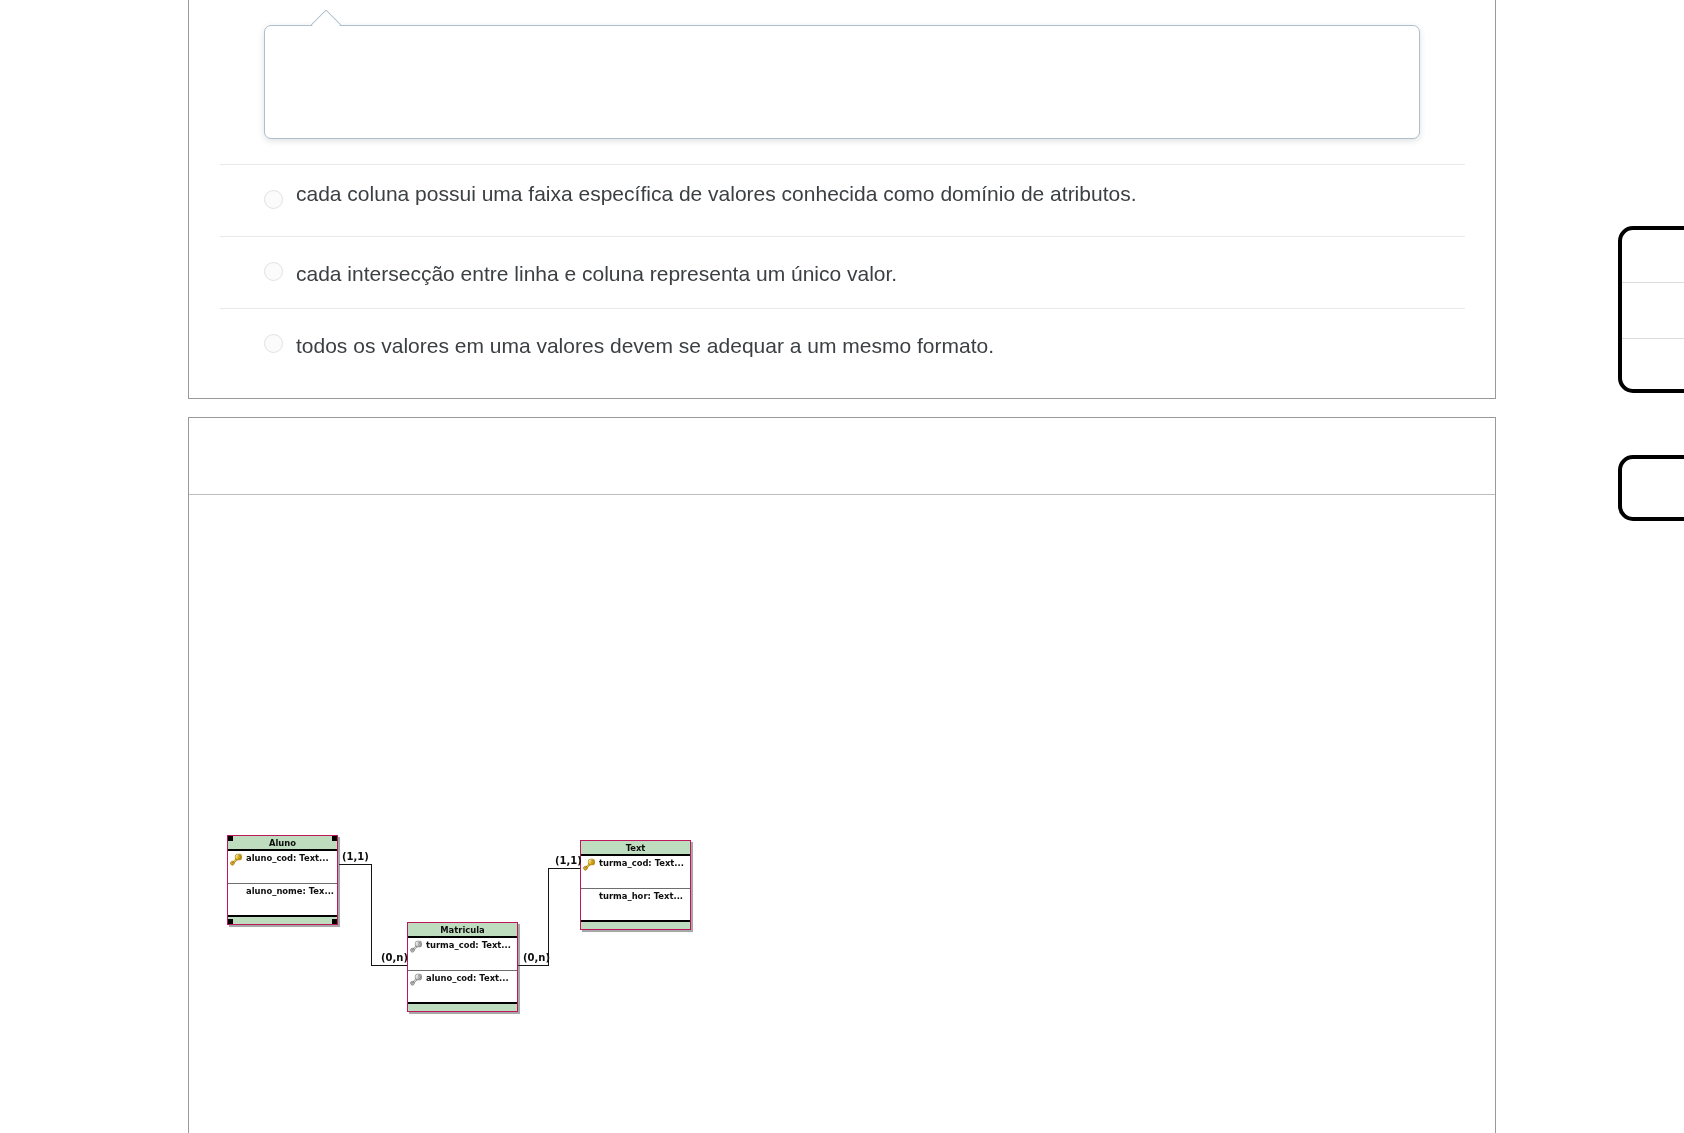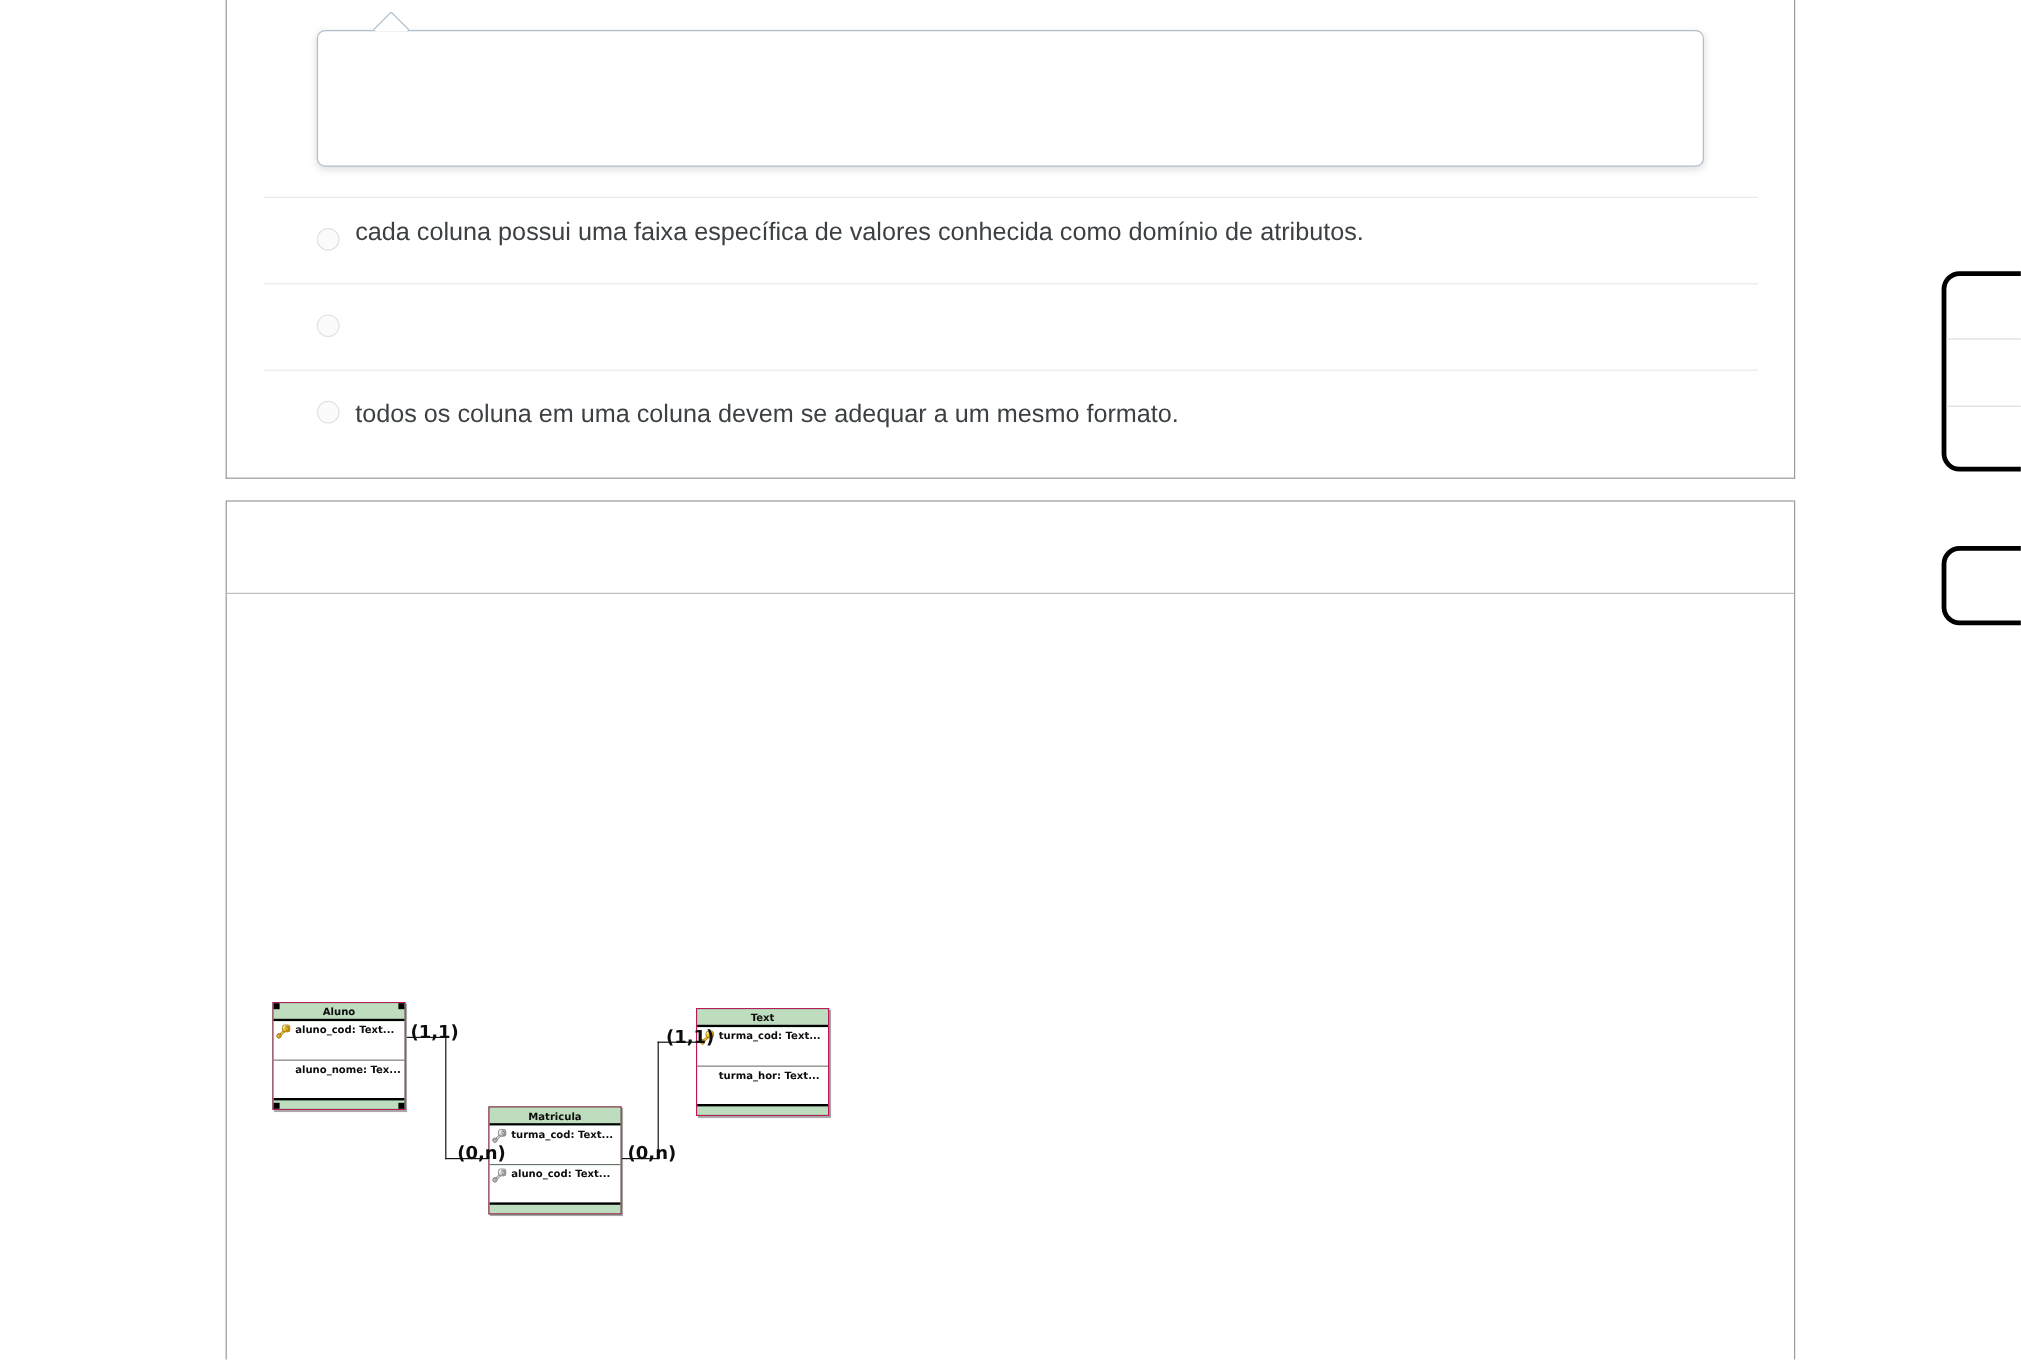--- a/index.html
+++ b/index.html
@@ -63,21 +63,21 @@
   font-size:8.4px; font-weight:bold; color:#0d0d0d;
   font-family:"DejaVu Sans", sans-serif;
   padding-left:18px; border-bottom:1px solid #6e6e6e; white-space:nowrap; overflow:hidden;
 }
 .er-row.last { border-bottom:2px solid #000; }
 .er-foot { height:7px; background:#bedcbe; }
 .key-icon { position:absolute; left:1px; top:1px; width:14px; height:14px; display:block; }
 .key-icon svg { display:block; width:14px; height:14px; }
 .handle { position:absolute; width:5px; height:5px; background:#000; z-index:5; }
 .card-label {
-  position:absolute; font-size:15px; font-weight:bold; color:#0d0d0d;
+  position:absolute; font-size:10px; font-weight:bold; color:#0d0d0d;
   font-family:"DejaVu Sans", sans-serif; white-space:nowrap; z-index:4;
 }
 .conn { position:absolute; background:#141414; }
 
 
 .rbox { position:absolute; border:4px solid #000; border-radius:15px; background:#fff; }
 .rbox-line { position:absolute; height:1px; background:#dcdcdc; }
 </style>
 </head>
 <body>
@@ -96,24 +96,25 @@
     <div class="opt-divider" style="top:203px"></div>
     <div class="opt-divider" style="top:275px"></div>
     <div class="opt-divider" style="top:347px"></div>
 
     <div class="option-row" style="top:203px">
       <span class="radio" style="left:75px; top:26px"></span>
       <span class="opt-text" style="left:107px; top:18px">cada coluna possui uma faixa específica de valores conhecida como domínio de atributos.</span>
     </div>
     <div class="option-row" style="top:275px">
       <span class="radio" style="left:75px; top:26px"></span>
+      <span class="opt-text" style="left:107px; top:26px">cada intersecção entre linha e coluna representa um único valor.</span>
     </div>
     <div class="option-row" style="top:347px">
       <span class="radio" style="left:75px; top:26px"></span>
-      <span class="opt-text" style="left:107px; top:26px">todos os coluna em uma coluna devem se adequar a um mesmo formato.</span>
+      <span class="opt-text" style="left:107px; top:26px">todos os valores em uma valores devem se adequar a um mesmo formato.</span>
     </div>
   </div>
 
   <div class="rbox" style="left:1618px; top:226px; width:140px; height:167px;">
     <div class="rbox-line" style="left:0; right:0; top:52px;"></div>
     <div class="rbox-line" style="left:0; right:0; top:108px;"></div>
   </div>
   <div class="rbox" style="left:1618px; top:455px; width:140px; height:66px;"></div>
 
   <div class="diagram-panel">

